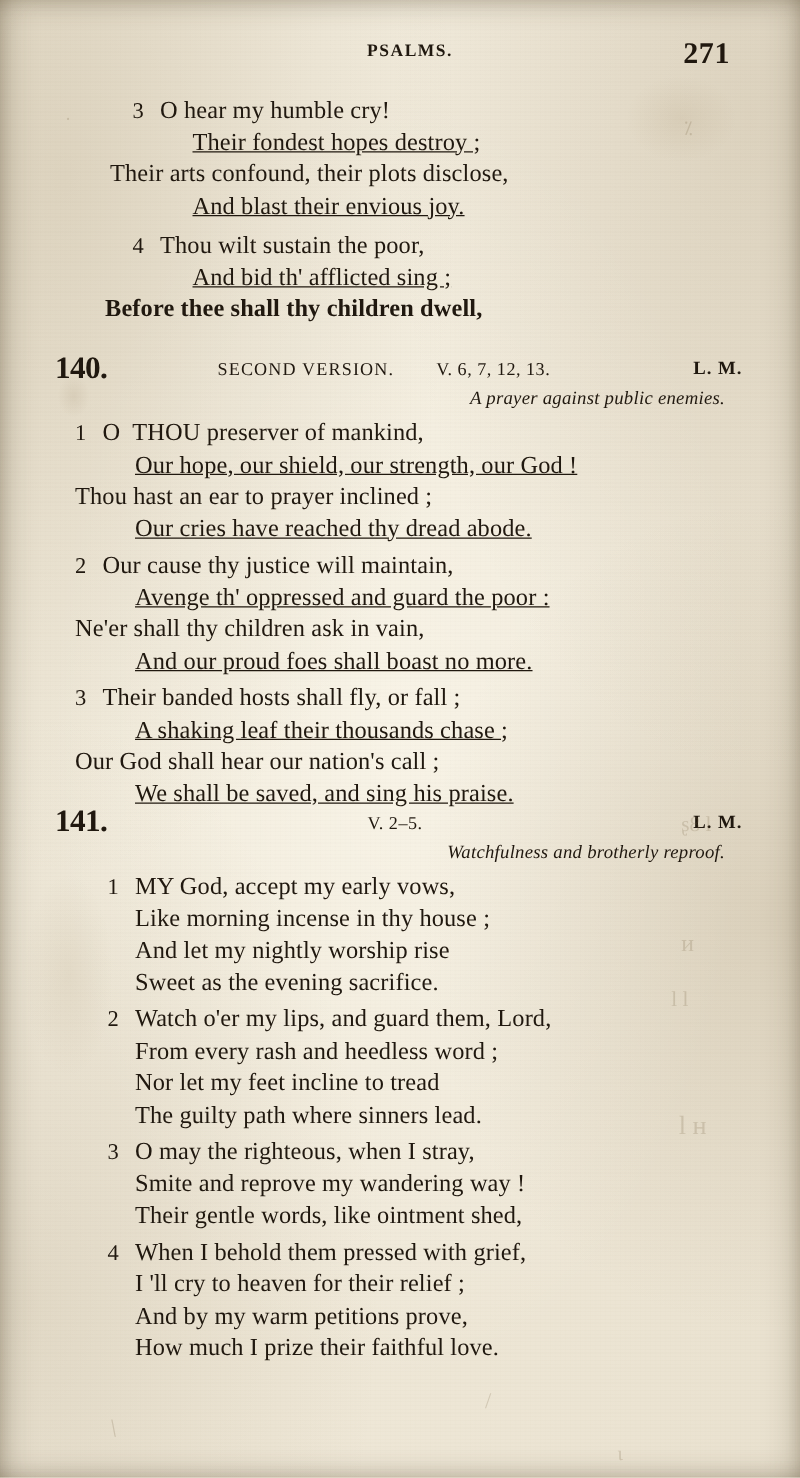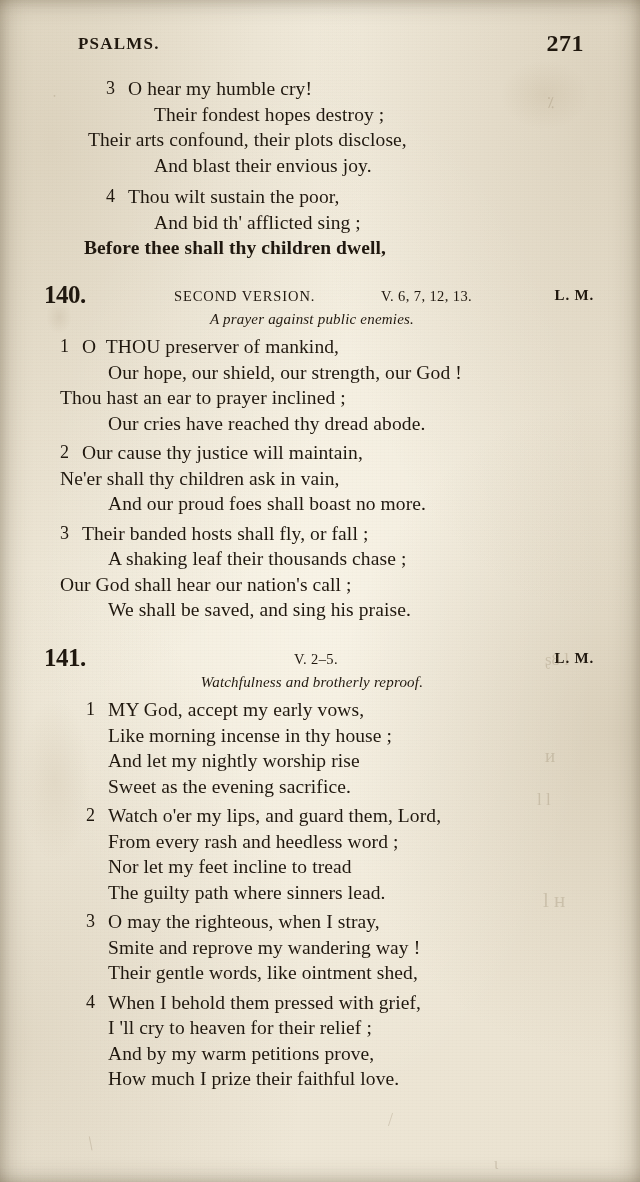--- a/index.html
+++ b/index.html
@@ -57,21 +57,22 @@
     position: absolute;
     left: 78px;
     top: 30px;
     width: 500px;
     height: 28px;
   }
   .runhead .title {
     position: absolute;
     left: 0; right: 0;
     top: 4px;
-    font-size: 17px;
+    text-align: center;
+    font-size: 14px;
     letter-spacing: 1.2px;
     font-weight: 700;
   }
   .runhead .pageno {
     position: absolute;
     right: -6px;
     top: 0px;
     font-size: 24px;
     font-weight: 700;
     letter-spacing: 0.5px;
@@ -113,21 +114,21 @@
   }
   .hymn-meter {
     position: absolute;
     right: 10px;
     top: 4px;
     font-size: 15px;
     font-weight: 700;
     letter-spacing: 0.8px;
   }
   .hymn-subject {
-    text-align: center;
+    text-align: right;
     font-style: italic;
     font-size: 15px;
     letter-spacing: 0.2px;
     margin: 2px 0 6px 0;
     padding-right: 24px;
   }
 
   .stanza {
     position: relative;
     margin-bottom: 2px;
@@ -141,21 +142,21 @@
   .stanza-num {
     position: absolute;
     left: 0;
     top: 0;
     font-size: 18px;
     line-height: 25.5px;
   }
   .lines {
     padding-left: 22px;
   }
-  .i1 { padding-left: 26px; }
+  .i1 { padding-left: 26px; text-decoration: underline; }
   .ineg { margin-left: -16px; }
 
   
   .ghost {
     position: absolute;
     color: rgba(120,100,70,0.22);
     font-size: 15px;
     font-family: "Liberation Serif", serif;
     pointer-events: none;
     user-select: none;
@@ -196,39 +197,40 @@
         <div class="line i1">And bid th' afflicted sing ;</div>
         <div class="line ineg" style="margin-left:-44px;font-weight:bold;">Before thee shall thy children dwell,</div>
       </div>
     </div>
   </div>
 
   <div class="hymn" style="top: 283px;">
     <div class="hymn-head">
       <div class="hymn-number">140.</div>
       <div class="hymn-version">SECOND VERSION.</div>
-      <div class="hymn-verse-ref" style="left:305px;margin-left:32px;">V. 6, 7, 12, 13.</div>
+      <div class="hymn-verse-ref" style="left:305px;">V. 6, 7, 12, 13.</div>
       <div class="hymn-meter">L. M.</div>
     </div>
     <div class="hymn-subject">A prayer against public enemies.</div>
 
     <div class="stanza" style="margin-left:16px;">
       <div class="stanza-num">1</div>
       <div class="lines">
         <div class="line">O  THOU preserver of mankind,</div>
         <div class="line i1">Our hope, our shield, our strength, our God !</div>
         <div class="line ineg" style="margin-left:-22px;">Thou hast an ear to prayer inclined ;</div>
         <div class="line i1">Our cries have reached thy dread abode.</div>
       </div>
     </div>
 
     <div class="stanza" style="margin-left:16px; margin-top:4px;">
       <div class="stanza-num">2</div>
       <div class="lines">
         <div class="line">Our cause thy justice will maintain,</div>
+        <div class="line i1">Avenge th' oppressed and guard the poor :</div>
         <div class="line ineg" style="margin-left:-22px;">Ne'er shall thy children ask in vain,</div>
         <div class="line i1">And our proud foes shall boast no more.</div>
       </div>
     </div>
 
     <div class="stanza" style="margin-left:16px; margin-top:4px;">
       <div class="stanza-num">3</div>
       <div class="lines">
         <div class="line">Their banded hosts shall fly, or fall ;</div>
         <div class="line i1">A shaking leaf their thousands chase ;</div>

